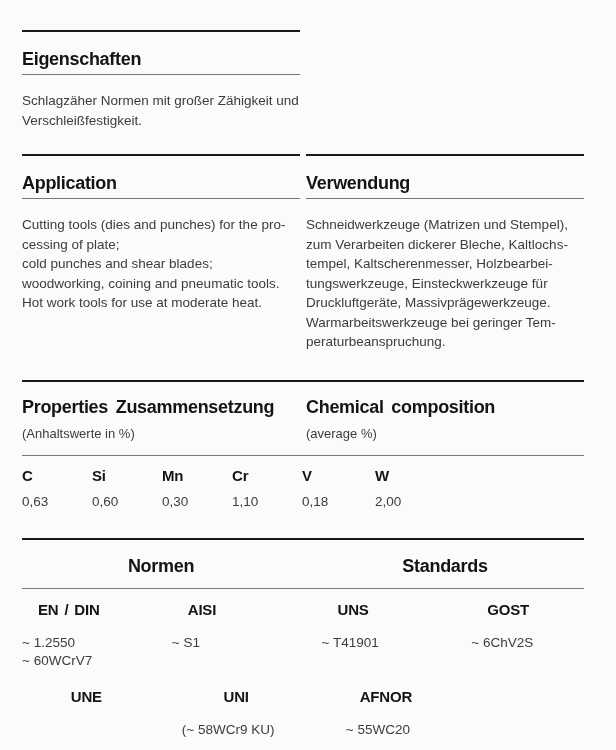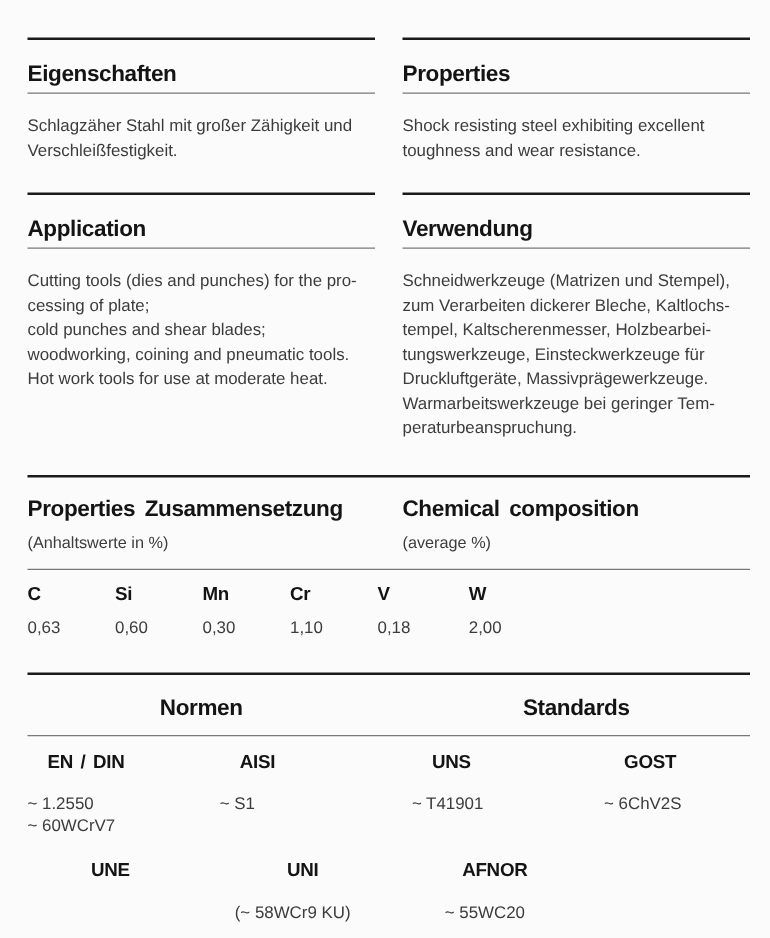--- a/index.html
+++ b/index.html
@@ -11,21 +11,21 @@
     height: 750px;
     background: #fbfbfb;
     overflow: hidden;
     font-family: "Liberation Sans", sans-serif;
     color: #343434;
   }
   .page {
     box-sizing: border-box;
     width: 616px;
     height: 750px;
-    padding: 0 16px 0 22px;
+    padding: 0 32px 0 22px;
   }
   .two-col {
     display: flex;
     justify-content: space-between;
   }
   .col {
     width: 278px;
   }
   .rule {
     border: 0;
@@ -148,29 +148,22 @@
 </head>
 <body>
 
 <div class="page">
 
   <section class="two-col">
     <div class="col">
       <div class="rule thick" style="margin-top:30px"></div>
       <h2 class="sec-title">Eigenschaften</h2>
       <div class="rule thin title-rule"></div>
-      <p class="body-text">Schlagzäher Stahl mit großer Zähigkeit und
+      <p class="body-text">Schlagzäher Normen mit großer Zähigkeit und
 Verschleißfestigkeit.</p>
-    </div>
-    <div class="col">
-      <div class="rule thick" style="margin-top:30px"></div>
-      <h2 class="sec-title">Properties</h2>
-      <div class="rule thin title-rule"></div>
-      <p class="body-text">Shock resisting steel exhibiting excellent
-toughness and wear resistance.</p>
     </div>
   </section>
 
   <section class="two-col sec-gap">
     <div class="col">
       <div class="rule thick"></div>
       <h2 class="sec-title">Application</h2>
       <div class="rule thin title-rule"></div>
       <p class="body-text">Cutting tools (dies and punches) for the pro-
 cessing of plate;

